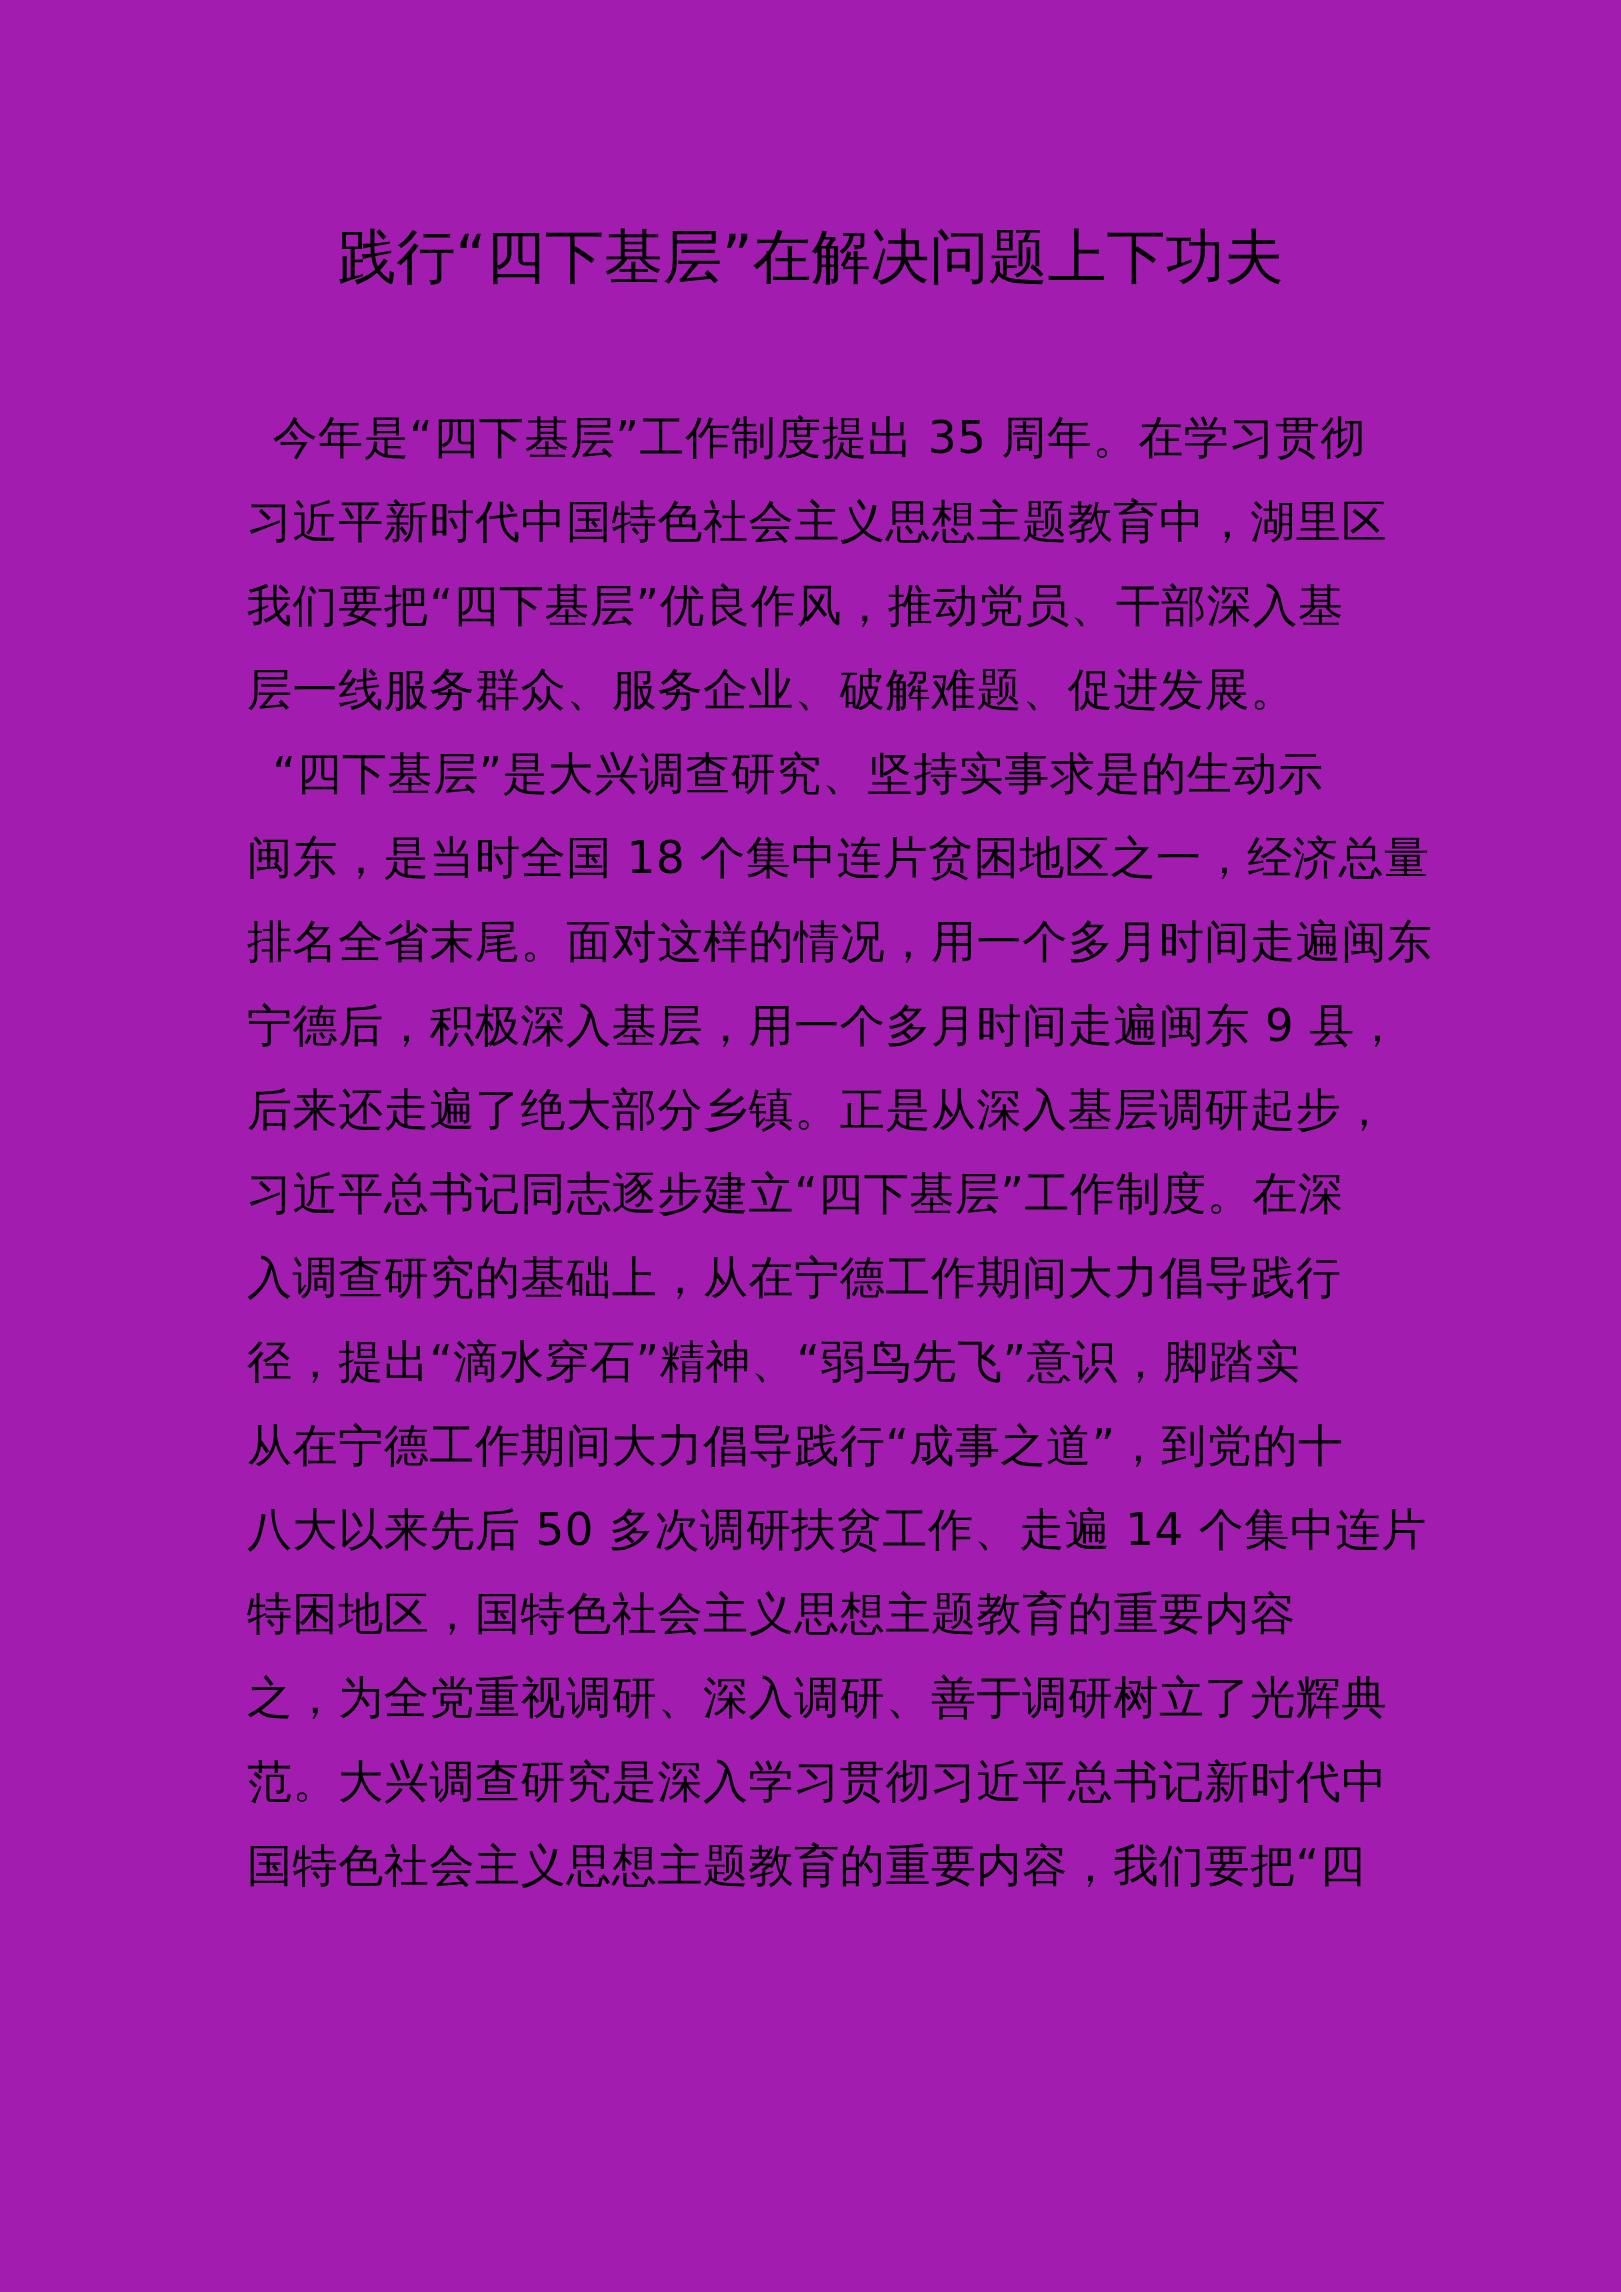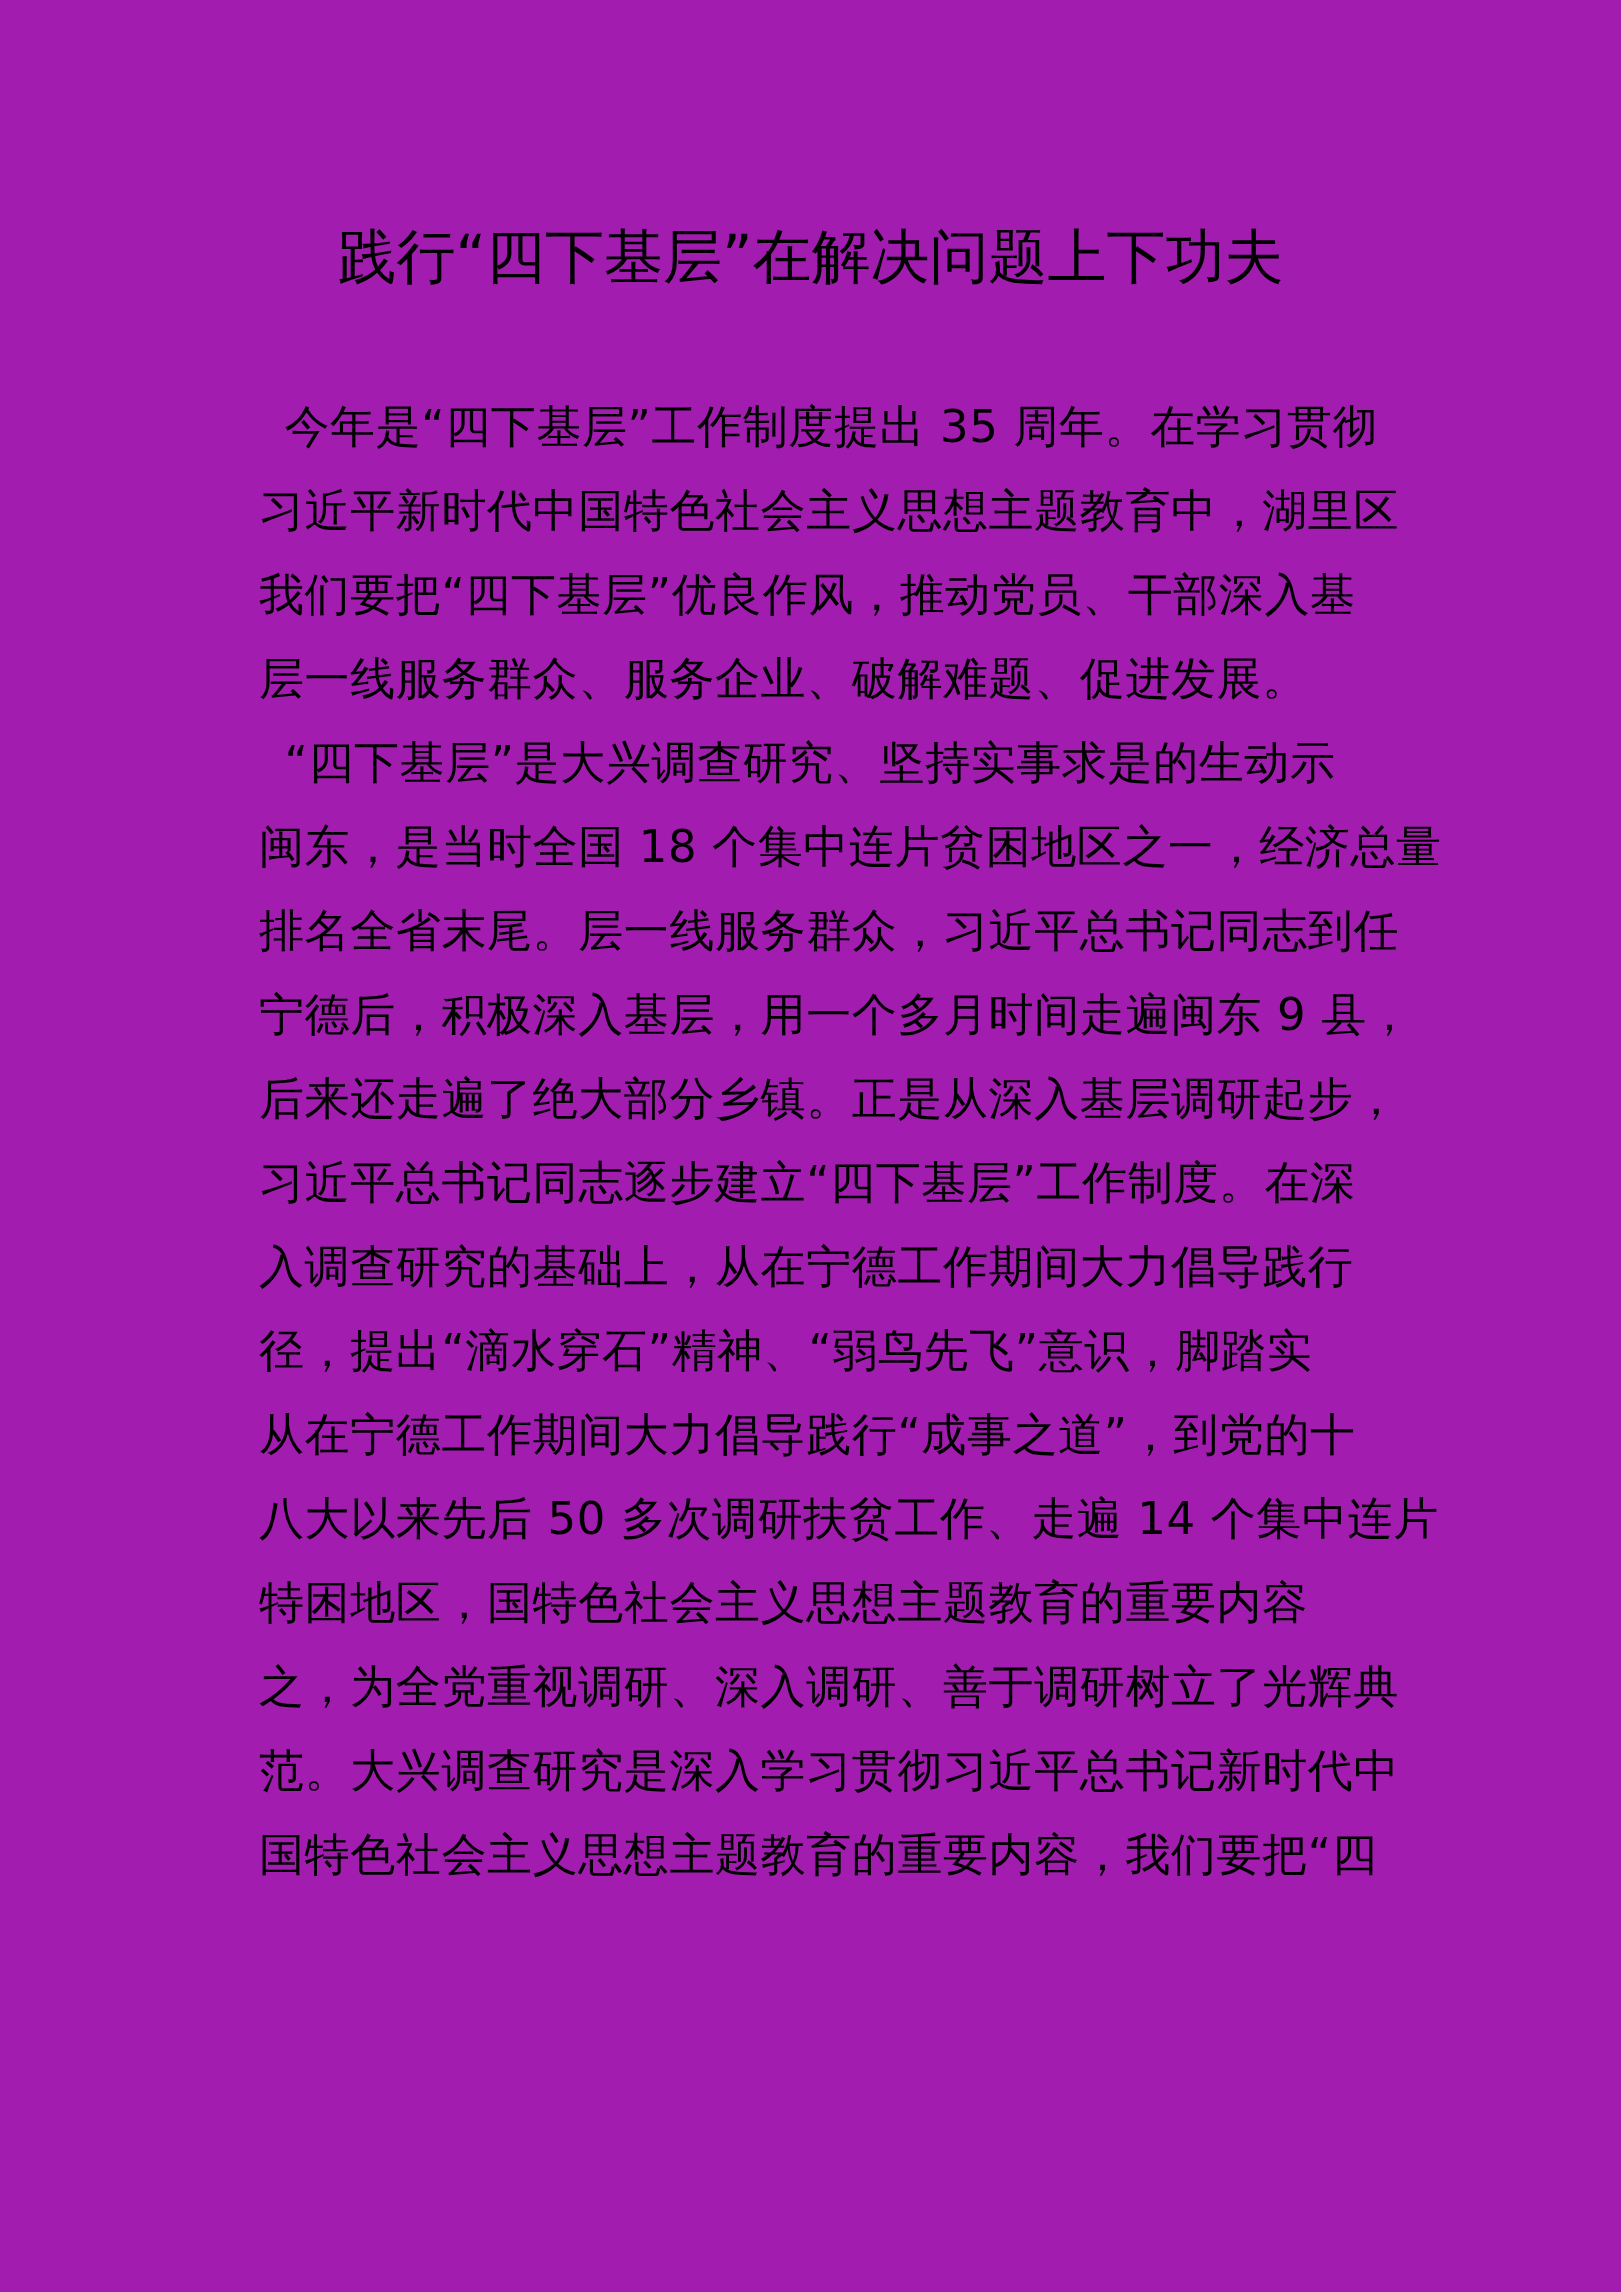--- a/index.html
+++ b/index.html
@@ -32,23 +32,22 @@
       font-size: 59px;
       line-height: 78px;
       letter-spacing: 0px;
       white-space: nowrap;
       font-weight: normal;
       margin: 0;
     }
     .body-text {
       position: absolute;
       left: 247px;
-      top: 385px;
+      top: 396px;
       width: 1127px;
-      margin-left: 12px;
     }
     .line {
       display: block;
       height: 84px;
       line-height: 84px;
       font-size: 45px;
       white-space: nowrap;
       letter-spacing: 0.6px;
     }
     .line.indent {
@@ -66,21 +65,21 @@
     <div>
       <span class="line indent">今年是“四下基层”工作制度提出 35 周年。在学习贯彻</span>
       <span class="line">习近平新时代中国特色社会主义思想主题教育中，湖里区</span>
       <span class="line">我们要把“四下基层”优良作风，推动党员、干部深入基</span>
       <span class="line">层一线服务群众、服务企业、破解难题、促进发展。</span>
     </div>
 
     <div>
       <span class="line indent">“四下基层”是大兴调查研究、坚持实事求是的生动示</span>
       <span class="line">闽东，是当时全国 18 个集中连片贫困地区之一，经济总量</span>
-      <span class="line">排名全省末尾。层一线服务群众，习近平总书记同志到任</span>
+      <span class="line">排名全省末尾。面对这样的情况，用一个多月时间走遍闽东</span>
       <span class="line">宁德后，积极深入基层，用一个多月时间走遍闽东 9 县，</span>
       <span class="line">后来还走遍了绝大部分乡镇。正是从深入基层调研起步，</span>
       <span class="line">习近平总书记同志逐步建立“四下基层”工作制度。在深</span>
       <span class="line">入调查研究的基础上，从在宁德工作期间大力倡导践行</span>
       <span class="line">径，提出“滴水穿石”精神、“弱鸟先飞”意识，脚踏实</span>
       <span class="line">从在宁德工作期间大力倡导践行“成事之道”，到党的十</span>
       <span class="line">八大以来先后 50 多次调研扶贫工作、走遍 14 个集中连片</span>
       <span class="line">特困地区，国特色社会主义思想主题教育的重要内容</span>
       <span class="line">之，为全党重视调研、深入调研、善于调研树立了光辉典</span>
       <span class="line">范。大兴调查研究是深入学习贯彻习近平总书记新时代中</span>

